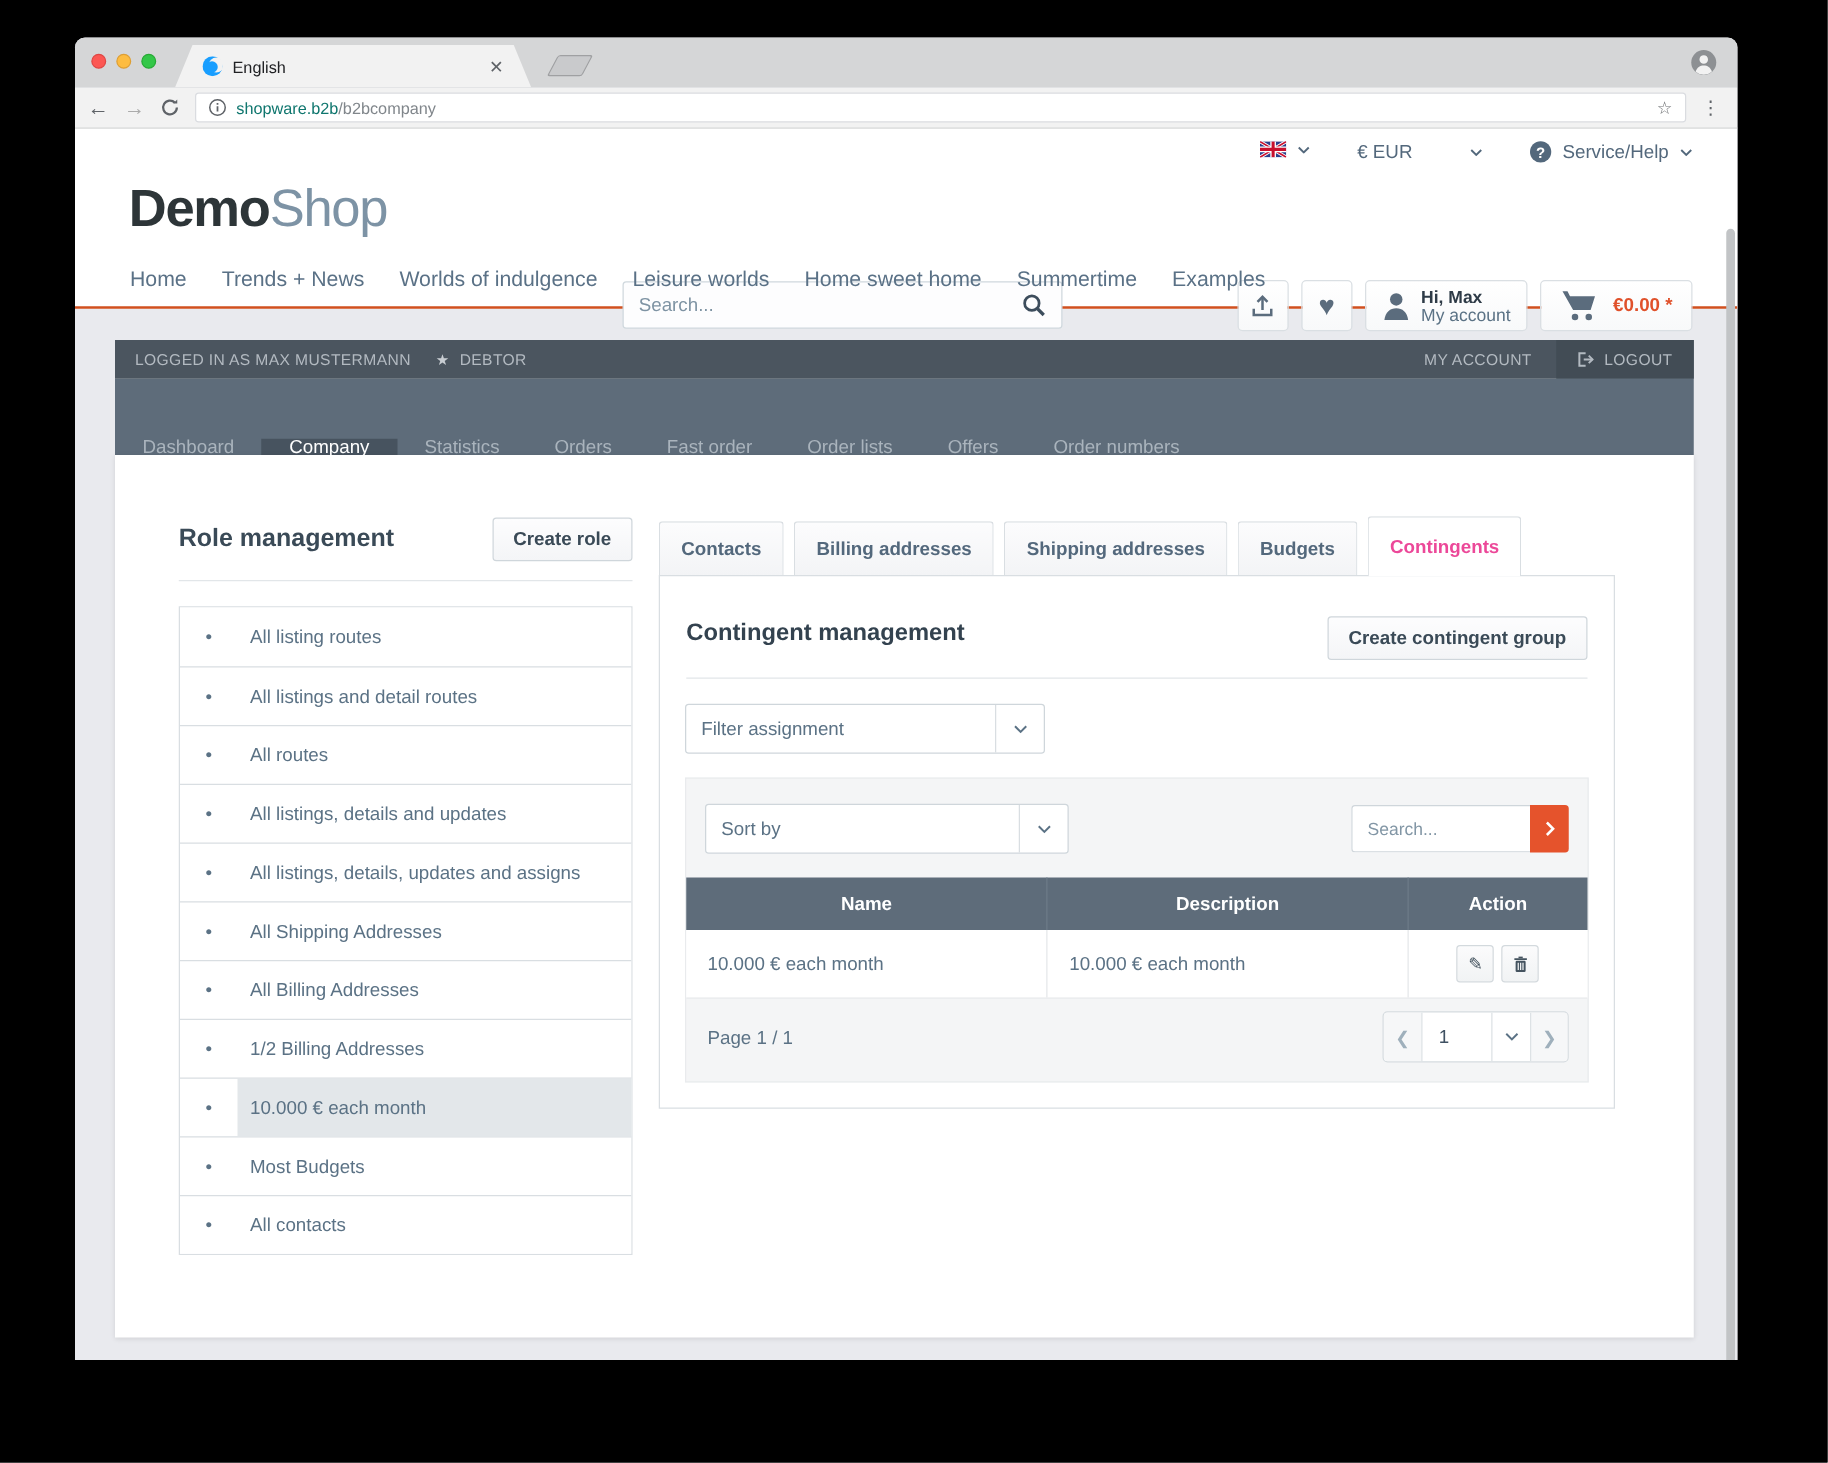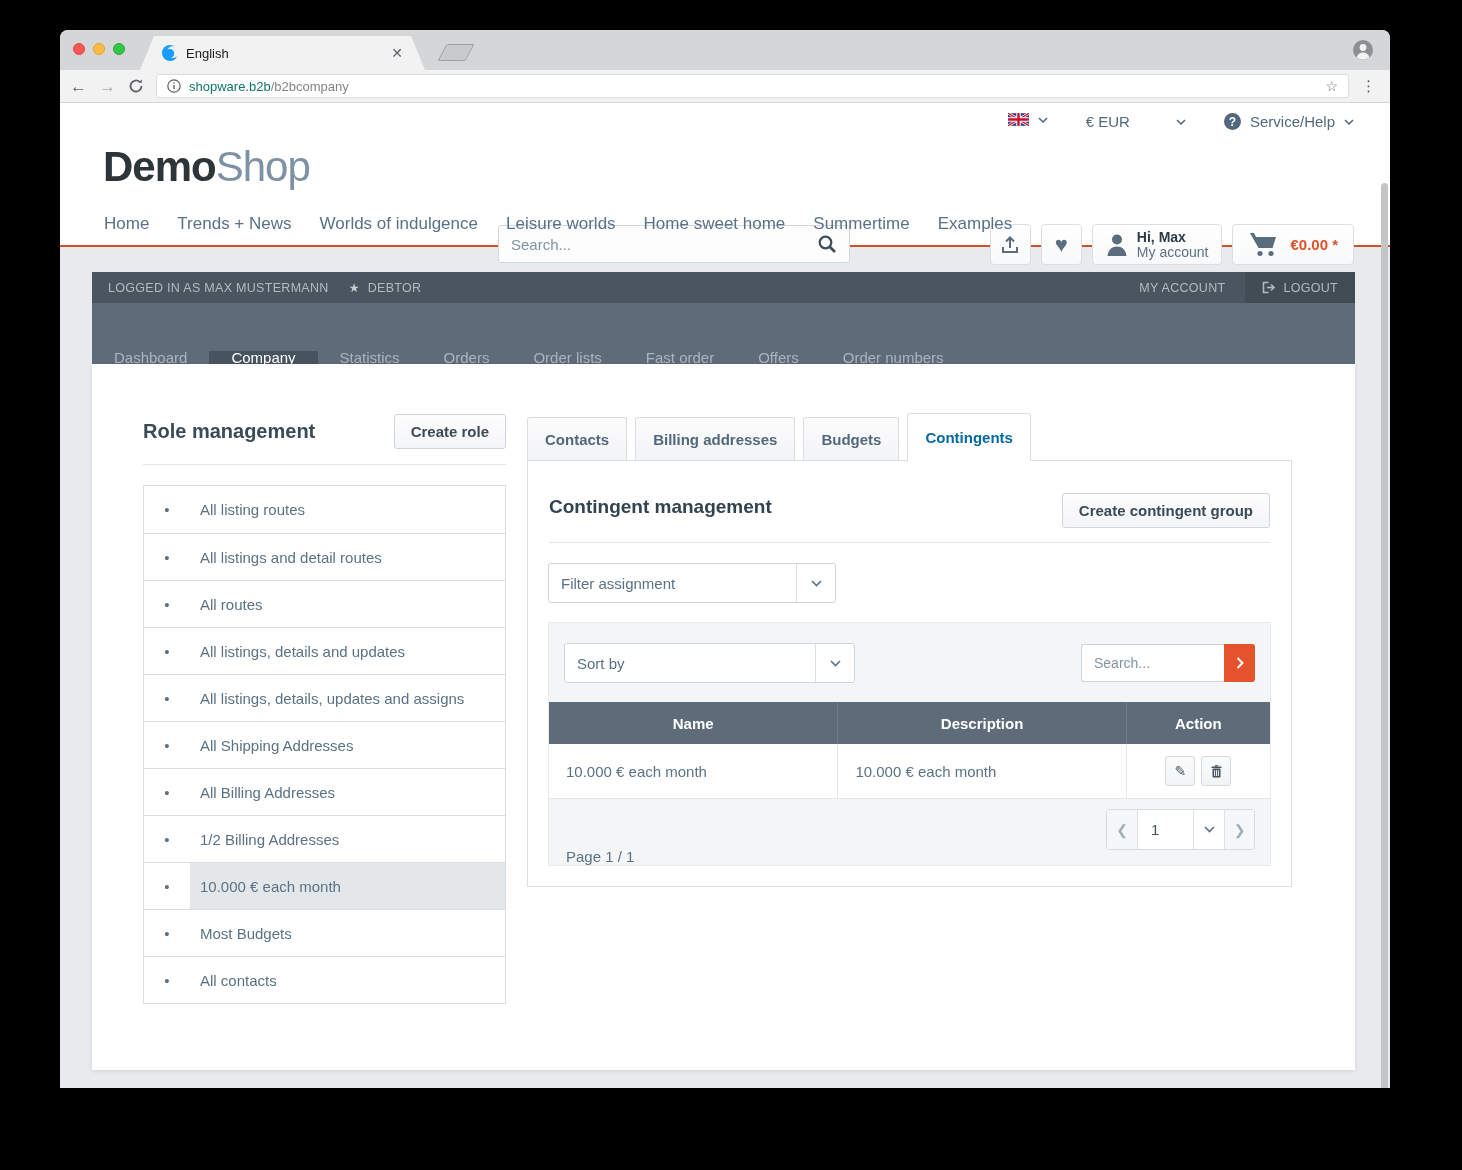--- a/index.html
+++ b/index.html
@@ -93,21 +93,21 @@
   .role-bullet { width:46px; display:flex; align-items:center; justify-content:center; color:#5b7285; font-size:15px; }
   .role-label { flex:1; display:flex; align-items:center; padding-left:10px; font-size:15px; color:#5b7285; }
   .rolerow.selected .role-label { background:#e3e7ea; }
 
   
   .contcol { position:absolute; left:435px; top:49px; width:765px; }
   .tabs { display:flex; align-items:flex-end; position:relative; z-index:2; }
   .tabitem { height:43px; margin-right:8px; padding:0 17px; border:1px solid #d9dee2; border-bottom:none;
              border-radius:3px 3px 0 0; background:linear-gradient(#fcfcfd,#f3f4f6);
              display:flex; align-items:center; font-size:15px; font-weight:bold; color:#53687c; position:relative; }
-  .tabitem.active { height:47px; background:#fff; color:#0369a1; }
+  .tabitem.active { height:47px; background:#fff; color:#ec4899; }
   .tabitem.active::after { content:''; position:absolute; left:0; right:0; bottom:-1px; height:1px; background:#fff; }
   .cpanel { position:relative; border:1px solid #d9dee2; background:#fff; height:427px; }
   .ctitle { position:absolute; left:21px; top:35px; font-size:19px; font-weight:bold; color:#33424f; }
   .createbtn { position:absolute; right:21px; top:32px; }
   .cdivider { position:absolute; left:21px; right:21px; top:81px; border-top:1px solid #e2e6e9; }
   .selectbox { position:absolute; height:40px; background:#fff; border:1px solid #cfd6db; border-radius:3px;
                display:flex; align-items:stretch; }
   .selectbox .sel-text { flex:1; display:flex; align-items:center; padding-left:12px; font-size:15px; color:#5b7285; }
   .selectbox .sel-arrow { width:39px; border-left:1px solid #d9dee2; display:flex; align-items:center; justify-content:center; }
   .filterbox { left:20px; top:102px; width:288px; }
@@ -125,21 +125,21 @@
   .th + .th { border-left:1px solid #6d7b88; }
   .td + .td { border-left:1px solid #e5e8ea; }
   .col-name { width:40%; } .col-desc { width:40%; } .col-action { width:20%; }
   .trow { display:flex; height:55px; background:#fff; border-bottom:1px solid #e5e8ea; }
   .td { display:flex; align-items:center; padding-left:17px; font-size:15px; color:#5b7285; }
   .td.actions { justify-content:center; padding-left:0; gap:6px; }
   .mini-btn { width:30px; height:30px; border:1px solid #d3d9dd; border-radius:3px;
               background:linear-gradient(#fbfbfc,#f1f3f4); display:flex; align-items:center; justify-content:center;
               color:#44535f; font-size:14px; }
   .pagrow { position:absolute; left:0; right:0; bottom:0; height:69px; }
-  .pagelabel { position:absolute; left:17px; top:26px; font-size:15px; color:#5b7285;margin-top:26px; }
+  .pagelabel { position:absolute; left:17px; top:26px; font-size:15px; color:#5b7285; }
   .pager { position:absolute; right:15px; top:13px; height:41px; display:flex; border:1px solid #d5dbdf;
            border-radius:4px; overflow:hidden; background:#fff; }
   .pager > div { display:flex; align-items:center; justify-content:center; }
   .pager > div + div { border-left:1px solid #dde2e5; }
   .pg-prev,.pg-next { width:30px; background:#f6f7f8; color:#9fb0bc; font-size:14px; }
   .pg-num { width:56px; justify-content:flex-start !important; padding-left:13px; font-size:15px; color:#3f5162; }
   .pg-dd { width:31px; }
   svg { display:block; }
 </style>
 </head>
@@ -318,22 +318,22 @@
           <span>LOGOUT</span>
         </div>
       </div>
     </div>
 
     <div class="b2b b2bnav">
       <div class="item">Dashboard</div>
       <div class="item active">Company</div>
       <div class="item">Statistics</div>
       <div class="item">Orders</div>
+      <div class="item">Fast order</div>
       <div class="item">Order lists</div>
-      <div class="item">Fast order</div>
       <div class="item">Offers</div>
       <div class="item">Order numbers</div>
     </div>
 
     <div class="b2b panel">
 
       <div class="rolecol">
         <div class="role-head">
           <div class="role-title">Role management</div>
           <button class="btn">Create role</button>
@@ -384,20 +384,21 @@
               <span class="role-bullet">•</span>
               <span class="role-label">All contacts</span>
             </div>
         </div>
       </div>
 
       <div class="contcol">
         <div class="tabs">
           <div class="tabitem">Contacts</div>
           <div class="tabitem">Billing addresses</div>
+          <div class="tabitem">Shipping addresses</div>
           <div class="tabitem">Budgets</div>
           <div class="tabitem active">Contingents</div>
         </div>
 
         <div class="cpanel">
           <div class="ctitle">Contingent management</div>
           <button class="btn createbtn">Create contingent group</button>
           <div class="cdivider"></div>
 
           <div class="selectbox filterbox">

